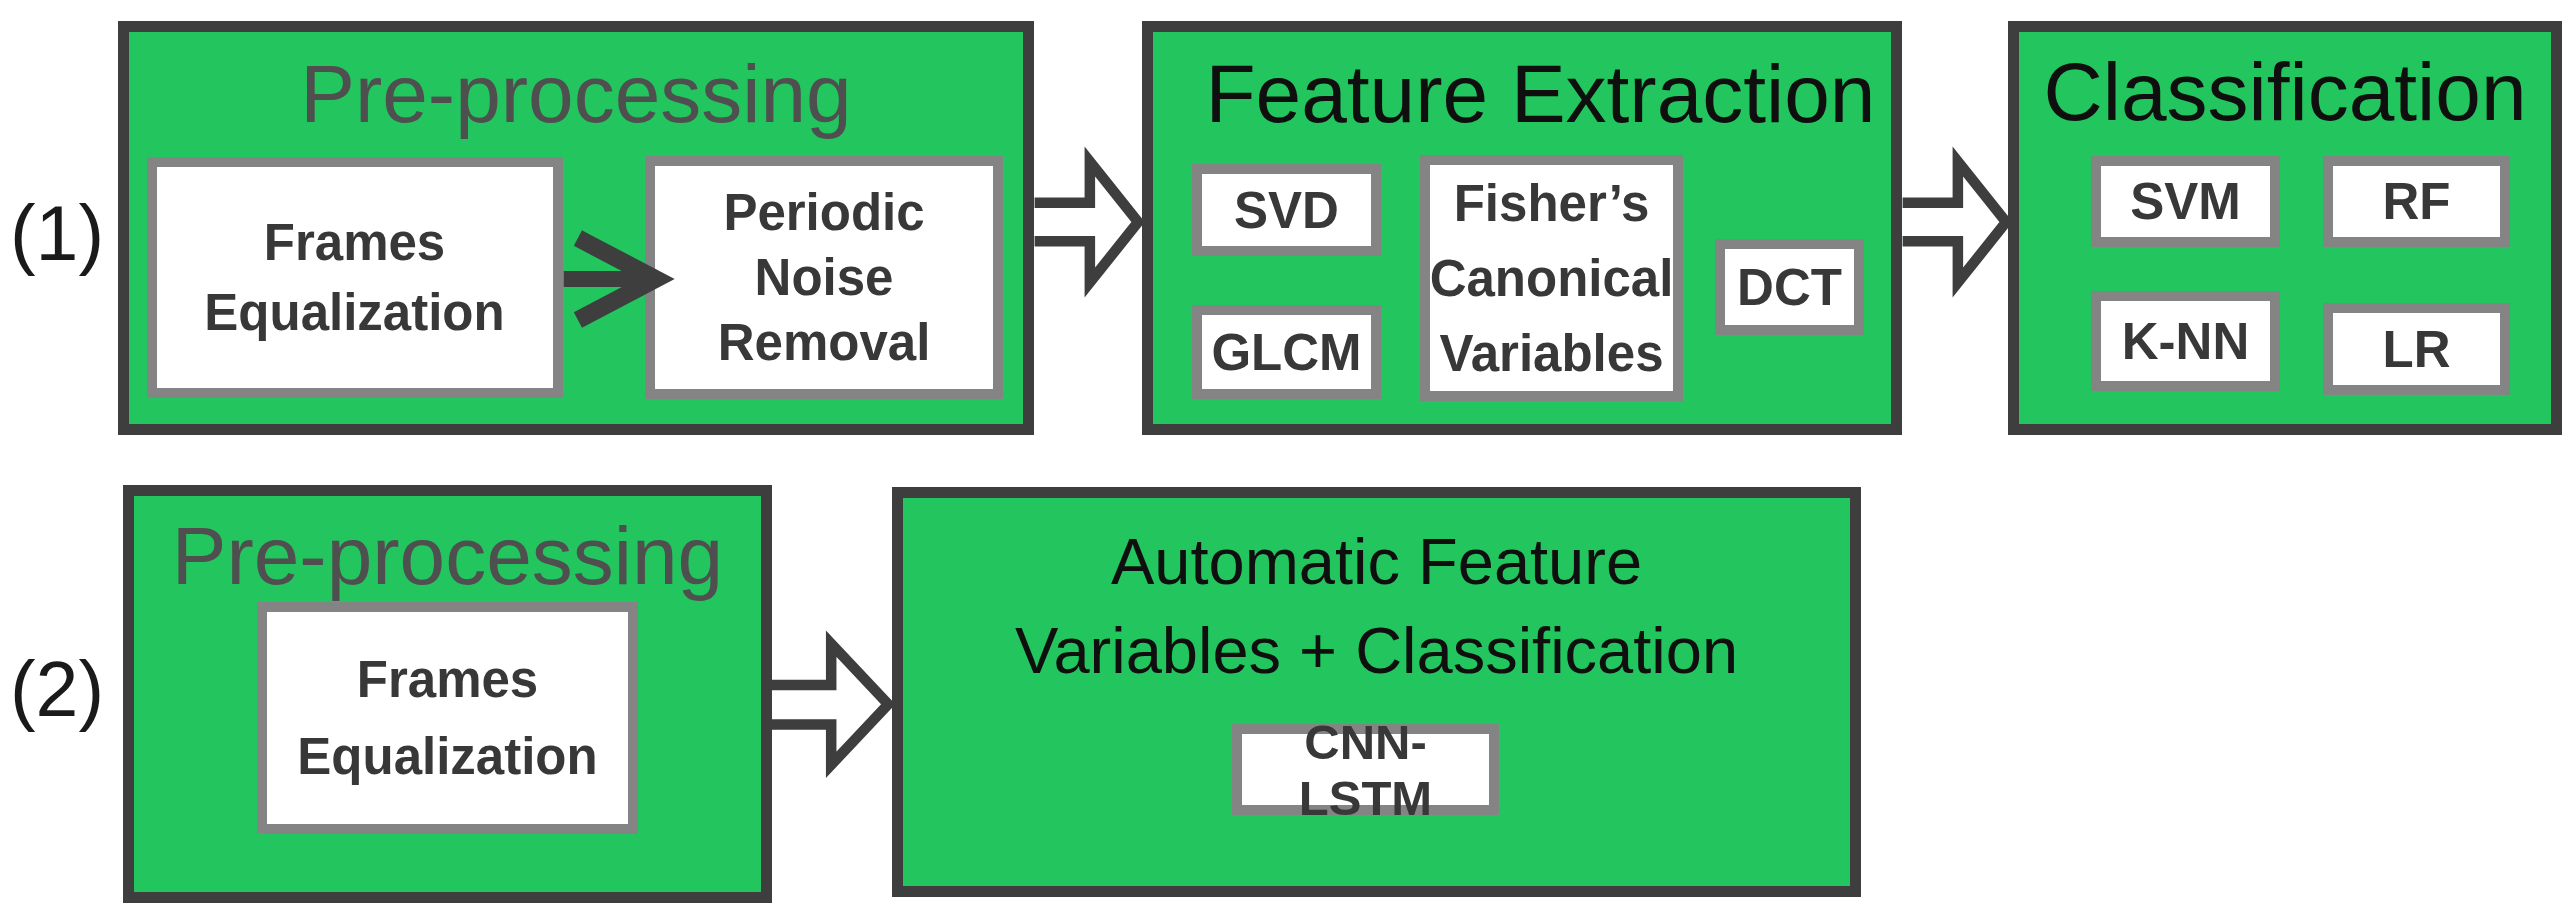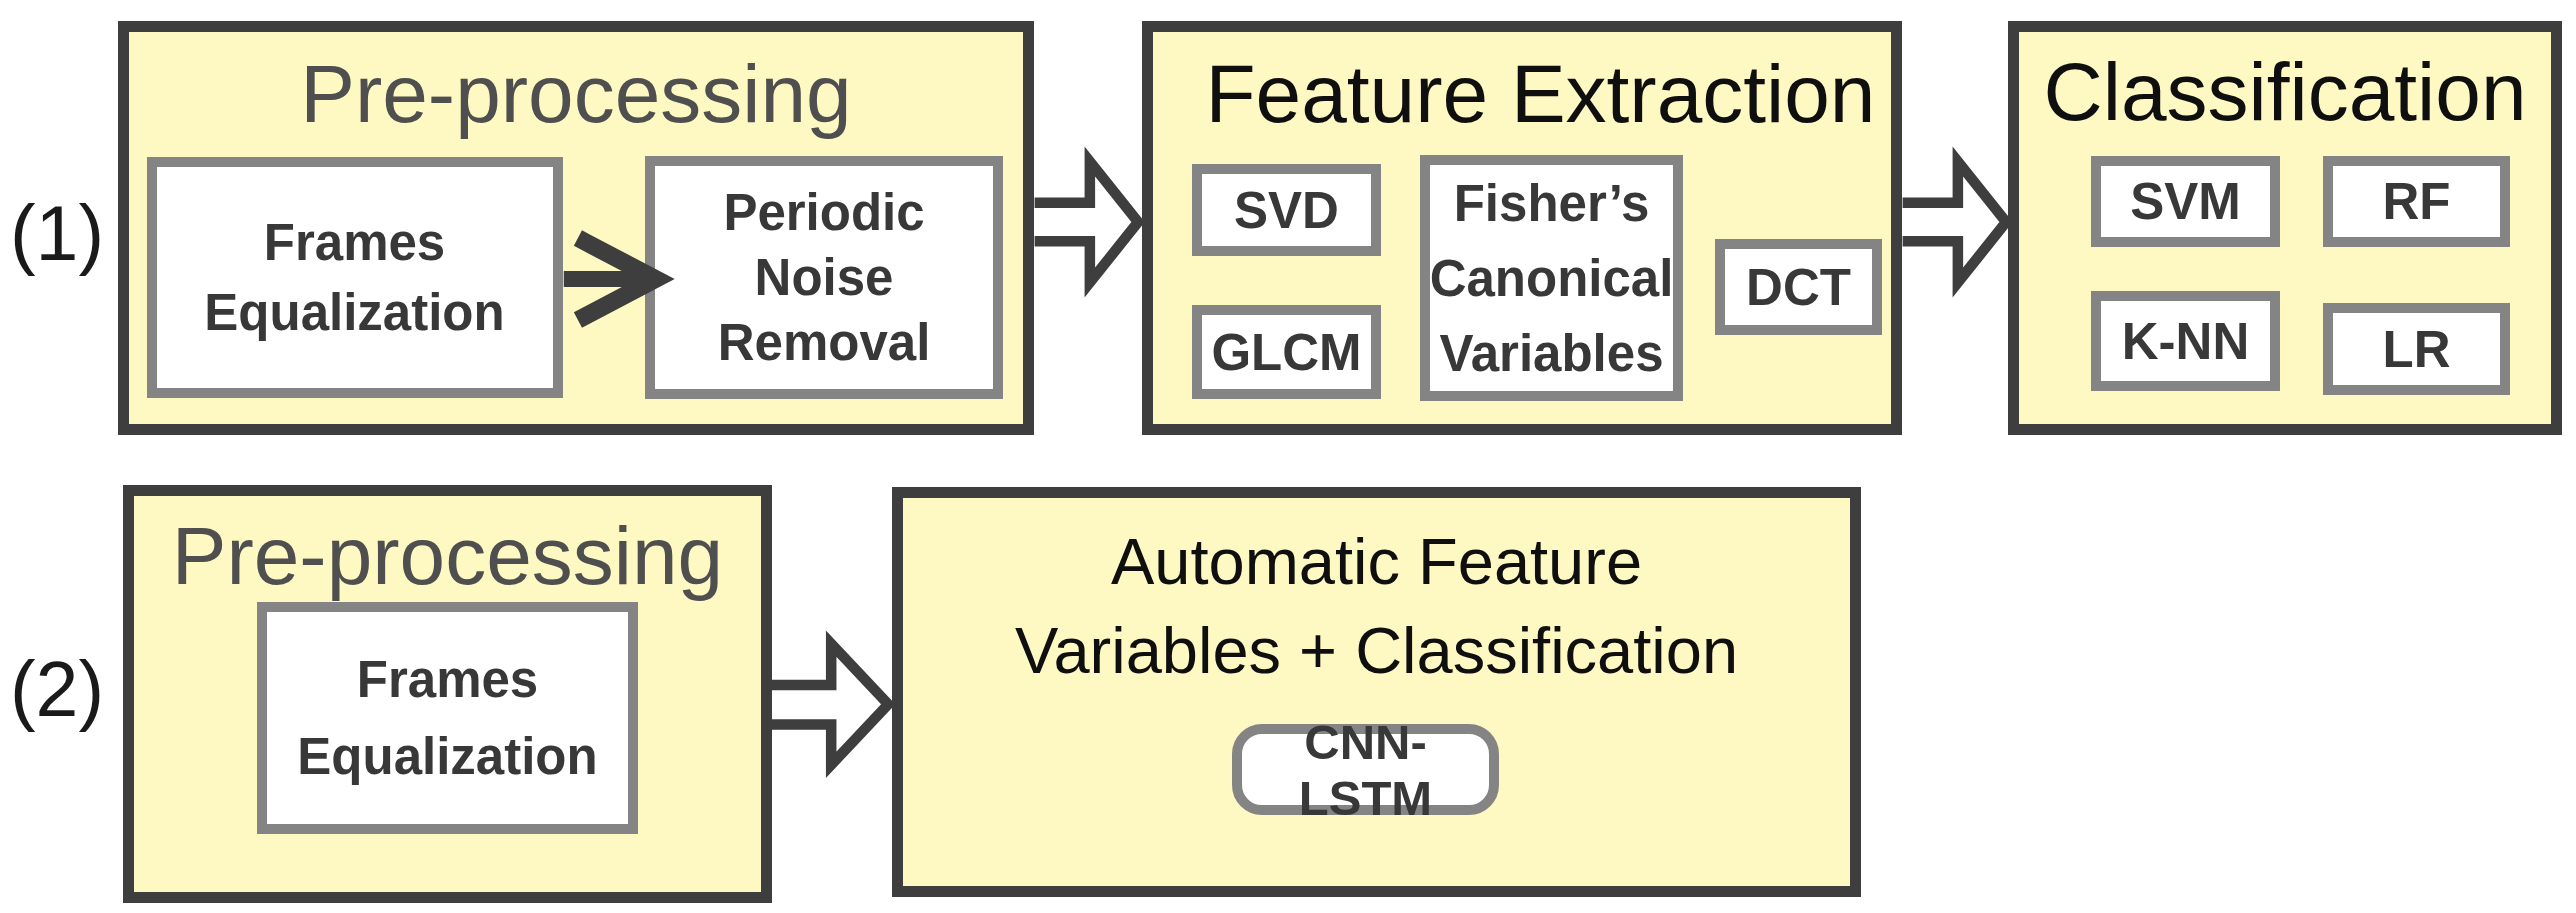--- a/index.html
+++ b/index.html
@@ -2,21 +2,21 @@
 <html style="--dark: #3e3e3e; --border_gray: #848484; --title_gray: #4f4f4f; --text_black: #0f0f0f; --label_dark: #383838;font-size:14px"><head>
 <meta charset="utf-8">
 <style>
   :root{
     --dark:#3e3e3e; --border_gray:#848484; --title_gray:#4f4f4f;
     --text_black:#0f0f0f; --label_dark:#383838;
   }
   html,body{margin:0;padding:0;background:#ffffff;}
   .canvas{position:relative;width:2576px;height:914px;background:#ffffff;
           font-family:"Liberation Sans","DejaVu Sans",sans-serif;overflow:hidden;}
-  .obox{position:absolute;border:11.4px solid var(--dark);background:#fef9c3;box-sizing:border-box;}
+  .obox{position:absolute;border:11.4px solid var(--dark);background:#22c55e;box-sizing:border-box;}
   .ibox{position:absolute;border:10.5px solid var(--border_gray);background:#ffffff;box-sizing:border-box;
         display:flex;flex-direction:column;align-items:center;justify-content:center;text-align:center;}
   .stage-title{position:absolute;left:0;right:0;text-align:center;font-size:82px;line-height:96px;
         color:var(--text_black);white-space:nowrap;font-weight:400;}
   .stage-title.gray{color:var(--title_gray);}
   .blabel{font-weight:bold;color:var(--label_dark);font-size:51px;}
   .lh74{line-height:65px;} .lh80{line-height:70px;} .lh85{line-height:75px;} .lh88{line-height:77px;}
   .num-label{position:absolute;font-size:77px;line-height:91px;color:#1a1a1a;text-align:center;width:114px;left:0;}
   .auto-title{position:absolute;left:0;right:0;top:19px;text-align:center;font-size:65px;line-height:89px;
         color:var(--text_black);white-space:nowrap;font-weight:400;}
@@ -49,21 +49,21 @@
       <span class="blabel">SVD</span>
     </div>
     <div class="ibox" style="left:39px;top:273px;width:189px;height:94px;">
       <span class="blabel">GLCM</span>
     </div>
     <div class="ibox" style="left:267px;top:123px;width:263px;height:246px;">
       <span class="blabel lh85">Fisher’s</span>
       <span class="blabel lh85">Canonical</span>
       <span class="blabel lh85">Variables</span>
     </div>
-    <div class="ibox" style="left:562px;top:207px;width:167px;height:96px;">
+    <div class="ibox" style="left:562px;top:207px;width:149px;height:96px;">
       <span class="blabel">DCT</span>
     </div>
   </div>
 
   <div class="obox" style="left:2008px;top:21px;width:554px;height:414px;">
     <div class="stage-title" style="top:12.3px;">Classification</div>
     <div class="ibox" style="left:72px;top:124px;width:189px;height:91px;">
       <span class="blabel">SVM</span>
     </div>
     <div class="ibox" style="left:304px;top:124px;width:187px;height:91px;">
@@ -83,21 +83,21 @@
       <span class="blabel lh88">Frames</span>
       <span class="blabel lh88">Equalization</span>
     </div>
   </div>
 
   <div class="obox" style="left:892px;top:487px;width:969px;height:410px;">
     <div class="auto-title">
       <div>Automatic Feature</div>
       <div>Variables + Classification</div>
     </div>
-    <div class="ibox" style="left:329px;top:226px;width:267px;height:91px;border-radius:30px;">
+    <div class="ibox" style="left:329px;top:226px;width:267px;height:91px;">
       <span class="blabel" style="font-size:49px;">CNN-LSTM</span>
     </div>
   </div>
 
   <svg class="arrows" viewBox="0 0 2938 1042">
 
     <g stroke="#3e3e3e" fill="none">
       <path d="M 643 318 H 736" stroke-width="18"></path>
       <path d="M 668 276 L 748 318 L 668 360" stroke-width="20" stroke-linecap="square"></path>
     </g>

